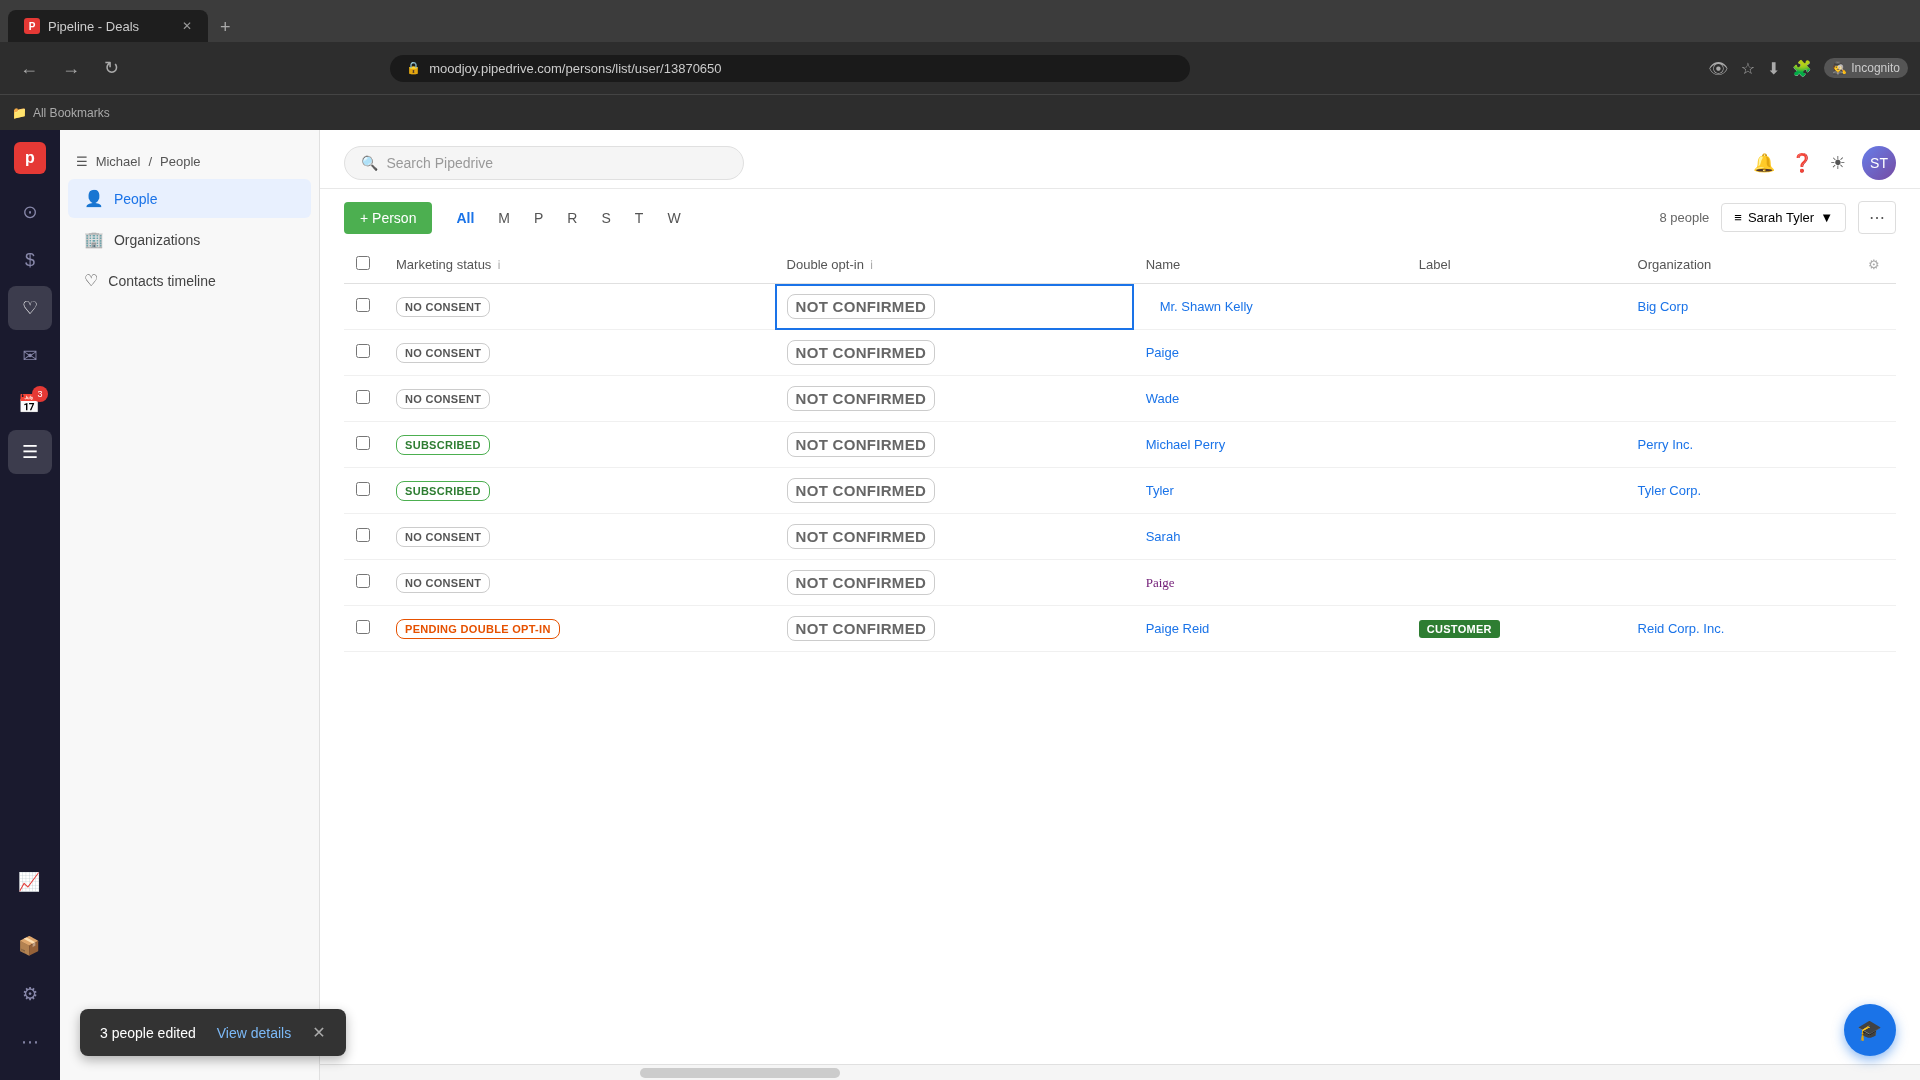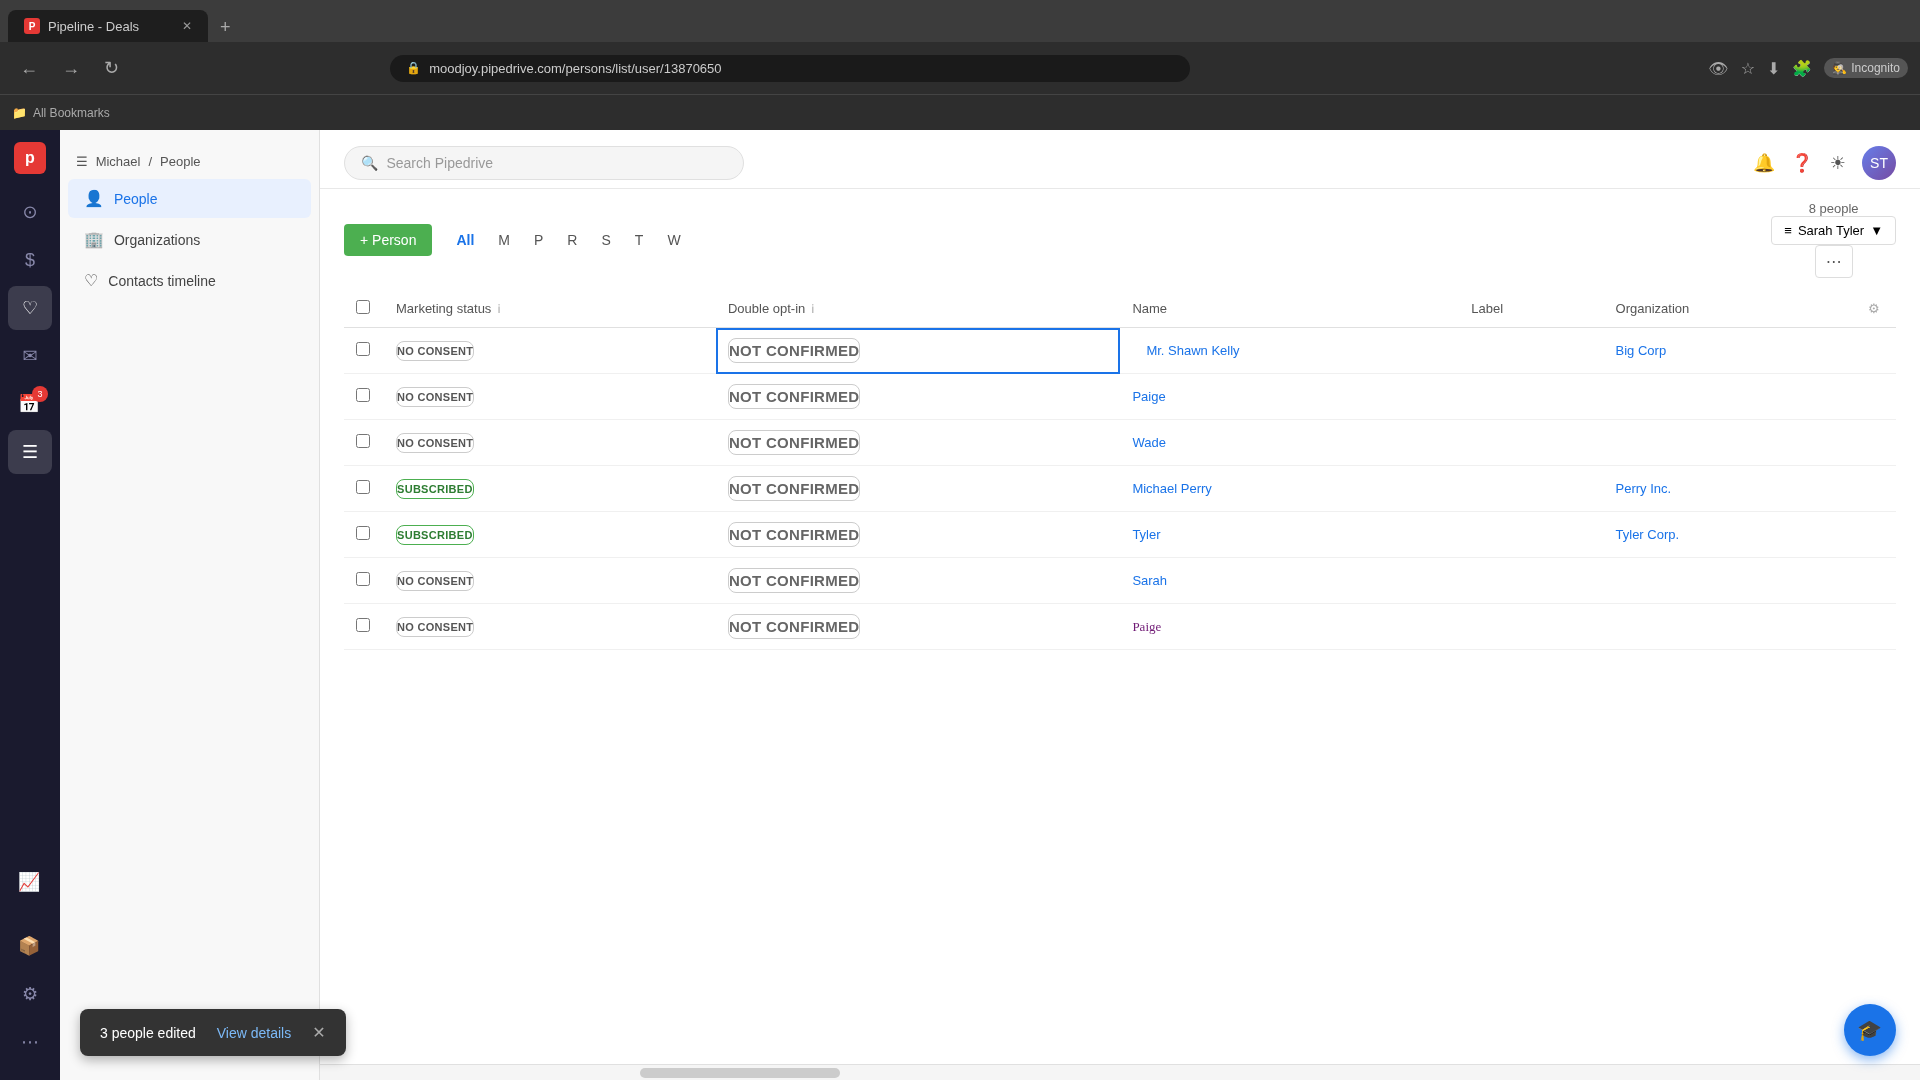--- a/index.html
+++ b/index.html
@@ -44,36 +44,36 @@
     .main-header { padding: 16px 24px 8px; display: flex; align-items: center; gap: 12px; border-bottom: 1px solid #e8e8e8; }
     .header-search { flex: 0 0 400px; background: #f5f5f5; border: 1px solid #e0e0e0; border-radius: 20px; padding: 8px 16px; display: flex; align-items: center; gap: 8px; color: #999; font-size: 14px; cursor: text; }
     .header-icons { margin-left: auto; display: flex; align-items: center; gap: 16px; color: #555; font-size: 18px; }
     .avatar { width: 34px; height: 34px; border-radius: 50%; background: linear-gradient(135deg, #667eea, #764ba2); display: flex; align-items: center; justify-content: center; color: white; font-size: 14px; font-weight: normal; cursor: pointer; }
 
     .toolbar { padding: 12px 24px; display: flex; align-items: center; gap: 16px; }
     .add-person-btn { background: #4caf50; color: white; border: none; border-radius: 4px; padding: 8px 16px; font-size: 14px; cursor: pointer; display: flex; align-items: center; gap: 6px; font-weight: 500; }
     .alpha-filter { display: flex; gap: 8px; align-items: center; }
     .alpha-btn { background: none; border: none; padding: 4px 8px; font-size: 14px; cursor: pointer; color: #555; border-radius: 4px; }
     .alpha-btn.active { color: #1a73e8; font-weight: 600; }
-    .toolbar-right { margin-left: auto; display: flex; align-items: center; gap: 0; flex-direction: column; }
+    .toolbar-right { margin-left: auto; display: flex; align-items: center; gap: 12px; }
     .people-count { font-size: 13px; color: #666; }
     .filter-btn { display: flex; align-items: center; gap: 6px; border: 1px solid #ddd; border-radius: 4px; padding: 6px 12px; cursor: pointer; font-size: 13px; background: white; }
     .more-btn { padding: 6px 10px; border: 1px solid #ddd; border-radius: 4px; cursor: pointer; background: white; font-size: 16px; color: #555; }
 
     
     .table-container { flex: 1; overflow: auto; padding: 0 24px; }
     table { width: 100%; border-collapse: collapse; font-size: 13px; }
     thead th { text-align: left; padding: 10px 12px; color: #555; font-weight: 500; border-bottom: 1px solid #e0e0e0; font-size: 13px; position: sticky; top: 0; background: white; }
     thead th .th-inner { display: flex; align-items: center; gap: 6px; }
     thead th .info-icon { color: #aaa; font-size: 12px; }
     tbody td { padding: 10px 12px; border-bottom: 1px solid #f0f0f0; vertical-align: middle; }
     .checkbox-cell { width: 40px; }
     input[type="checkbox"] { width: 14px; height: 14px; cursor: pointer; }
 
-    .badge { display: inline-block; padding: 3px 0; border-radius: 8px; font-size: 11px; font-weight: 600; letter-spacing: 0.3px; }
+    .badge { display: inline-block; padding: 3px 8px; border-radius: 8px; font-size: 11px; font-weight: 600; letter-spacing: 0.3px; }
     .badge-no-consent { color: #555; border: 1px solid #ccc; background: transparent; }
     .badge-subscribed { color: #2e7d32; border: 1px solid #4caf50; background: transparent; }
     .badge-pending { color: #e65100; border: 1px solid #e65100; background: transparent; }
     .badge-not-confirmed { color: #666; border: 1px solid #ccc; background: transparent; font-size: 15px; }
     .badge-customer { background: #2e7d32; color: white; font-size: 11px; padding: 3px 8px; border-radius: 3px; }
 
     
     .toast { position: fixed; bottom: 24px; left: 80px; background: #333; color: white; border-radius: 8px; padding: 14px 20px; display: flex; align-items: center; gap: 21px; font-size: 14px; z-index: 1000; box-shadow: 0 4px 12px rgba(0,0,0,0.3); }
     .toast-close { cursor: pointer; color: #aaa; font-size: 16px; }
     .toast-link { color: #7cb9f7; cursor: pointer; text-decoration: none; }
@@ -311,20 +311,29 @@
             </tr>
             <tr>
               <td class="checkbox-cell"><input type="checkbox" style=""></td>
               <td><span class="badge badge-no-consent">NO CONSENT</span></td>
               <td><span class="badge badge-not-confirmed">NOT CONFIRMED</span></td>
               <td style="color: #701a75; cursor: pointer; font-family: Liberation Serif, serif;">Paige</td>
               <td></td>
               <td></td>
               <td></td>
             </tr>
+            <tr>
+              <td class="checkbox-cell"><input type="checkbox" style=""></td>
+              <td><span class="badge badge-pending">PENDING DOUBLE OPT-IN</span></td>
+              <td><span class="badge badge-not-confirmed">NOT CONFIRMED</span></td>
+              <td style="color: rgb(26, 115, 232); cursor: pointer;">Paige Reid</td>
+              <td><span class="badge badge-customer">CUSTOMER</span></td>
+              <td style="color: rgb(26, 115, 232); cursor: pointer;">Reid Corp. Inc.</td>
+              <td></td>
+            </tr>
           </tbody>
       </table>
     </div>
 
     <div class="scroll-bar-container">
       <div class="scroll-thumb"></div>
     </div>
   </div>
 </div>
 

